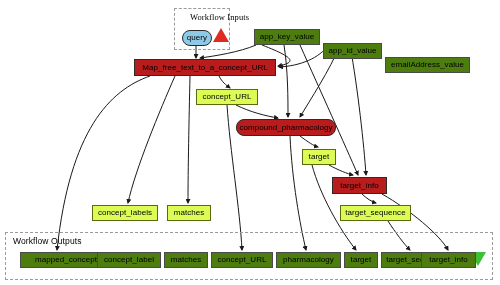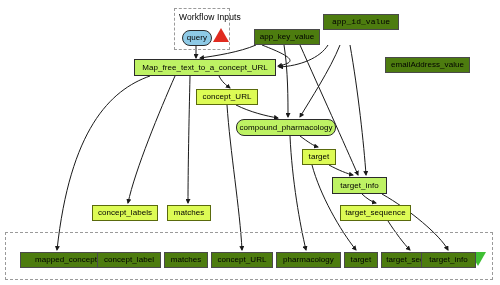--- a/index.html
+++ b/index.html
@@ -44,21 +44,21 @@
     align-items: center;
     justify-content: center;
     font-size: 8px;
     color: #000000;
     white-space: nowrap;
     line-height: 1;
     letter-spacing: 0.05px;
     padding: 0 3px;
   }
   .node.proc {
-    background: #bef264;
+    background: #b91c1c;
     border-color: #2b2b2b;
   }
   .node.data {
     background: #ddfb55;
     border-color: #5a6a0d;
   }
   .node.port {
     background: #4d7c0f;
     border-color: #4a4a4a;
   }
@@ -113,35 +113,36 @@
         <path d="M 312,165 C 320,195 340,230 356,250" marker-end="url(#arrow)"></path>
         <path d="M 300,45 C 320,90 345,145 358,175" marker-end="url(#arrow)"></path>
         <path d="M 350,45 C 358,90 364,145 366,175" marker-end="url(#arrow)"></path>
         <path d="M 362,194 C 366,198 372,202 376,203" marker-end="url(#arrow)"></path>
         <path d="M 382,194 C 410,210 440,235 448,250" marker-end="url(#arrow)"></path>
         <path d="M 388,221 C 395,232 404,244 410,250" marker-end="url(#arrow)"></path>
       </g>
   </svg>
 
   <div class="group-box" style="left: 174px; top: 8px; width: 56px; height: 42px;"></div>
-  <div class="group-label" style="left: 179px; top: 12px;">Workflow Inputs</div>
+  <div class="group-label" style="left: 190px; top: 12px; font-family: Liberation Serif, serif;">Workflow Inputs</div>
 
   <div class="group-box" style="left: 5px; top: 232px; width: 488px; height: 48px;"></div>
+  <div class="group-label" style="left: 13px; top: 236px;">Workflow Outputs</div>
 
   <div class="tri tri-up" style="left: 213px; top: 28px;"></div>
   <div class="tri tri-down" style="left: 470px; top: 252px;"></div>
 
   <div id="node-layer">
       <div class="node input-port" style="left: 182px; top: 30px; width: 30px; height: 16px;">
         <span>query</span>
       </div>
       <div class="node port" style="left: 254px; top: 29px; width: 66px; height: 16px;">
         <span>app_key_value</span>
       </div>
-      <div class="node port" style="left: 323px; top: 14px; width: 76px; height: 16px; font-family: Liberation Mono, monospace;">
+      <div class="node port" style="left: 323px; top: 43px; width: 59px; height: 16px;">
         <span>app_id_value</span>
       </div>
       <div class="node port" style="left: 385px; top: 29px; width: 85px; height: 16px; margin-top: 28px;">
         <span>emailAddress_value</span>
       </div>
       <div class="node proc" style="left: 134px; top: 59px; width: 142px; height: 17px;">
         <span>Map_free_text_to_a_concept_URL</span>
       </div>
       <div class="node data" style="left: 196px; top: 89px; width: 62px; height: 16px;">
         <span>concept_URL</span>

